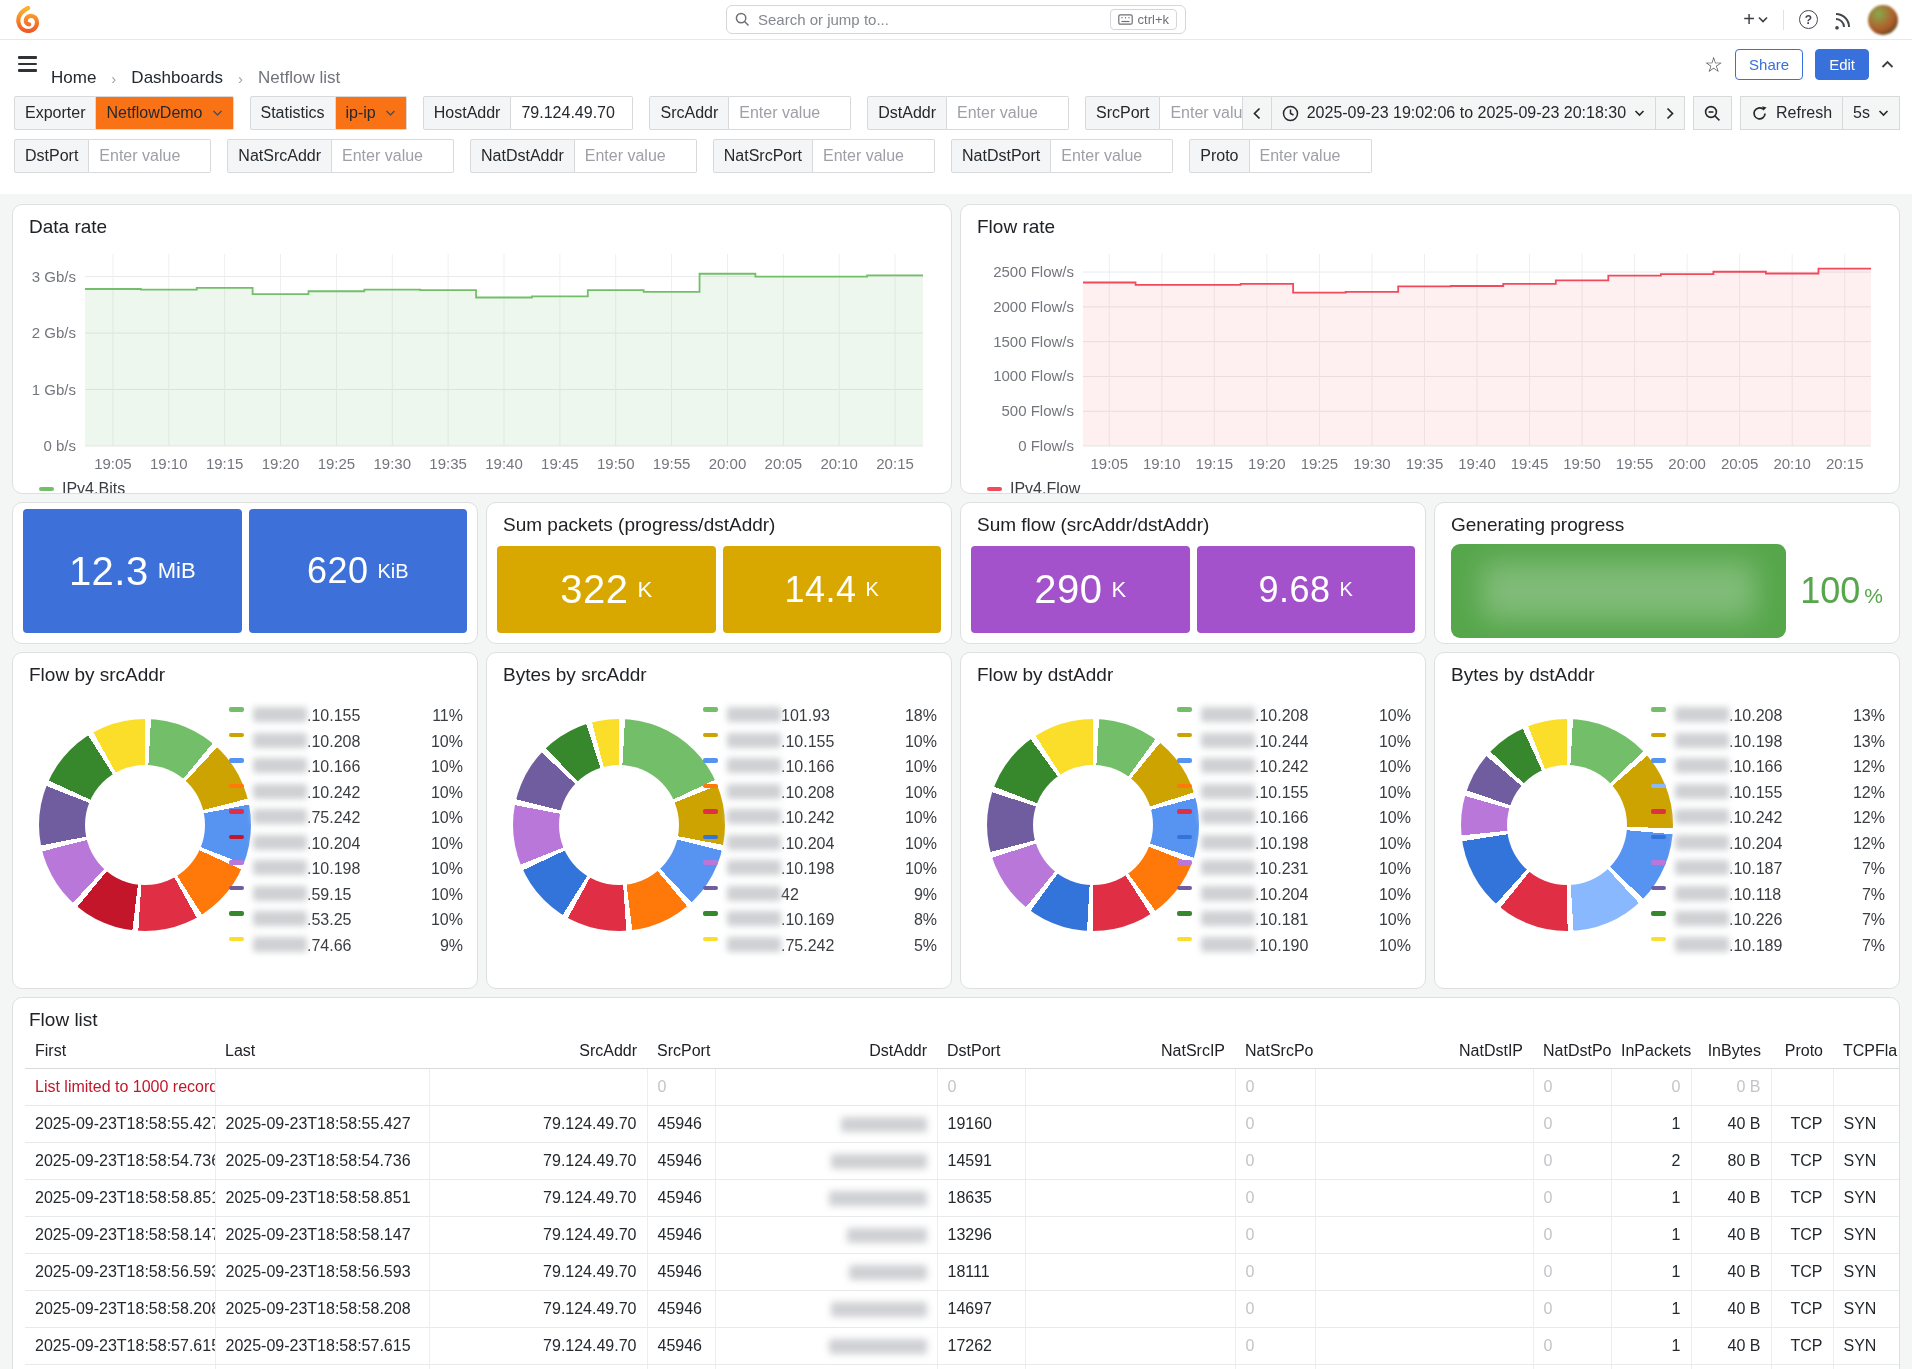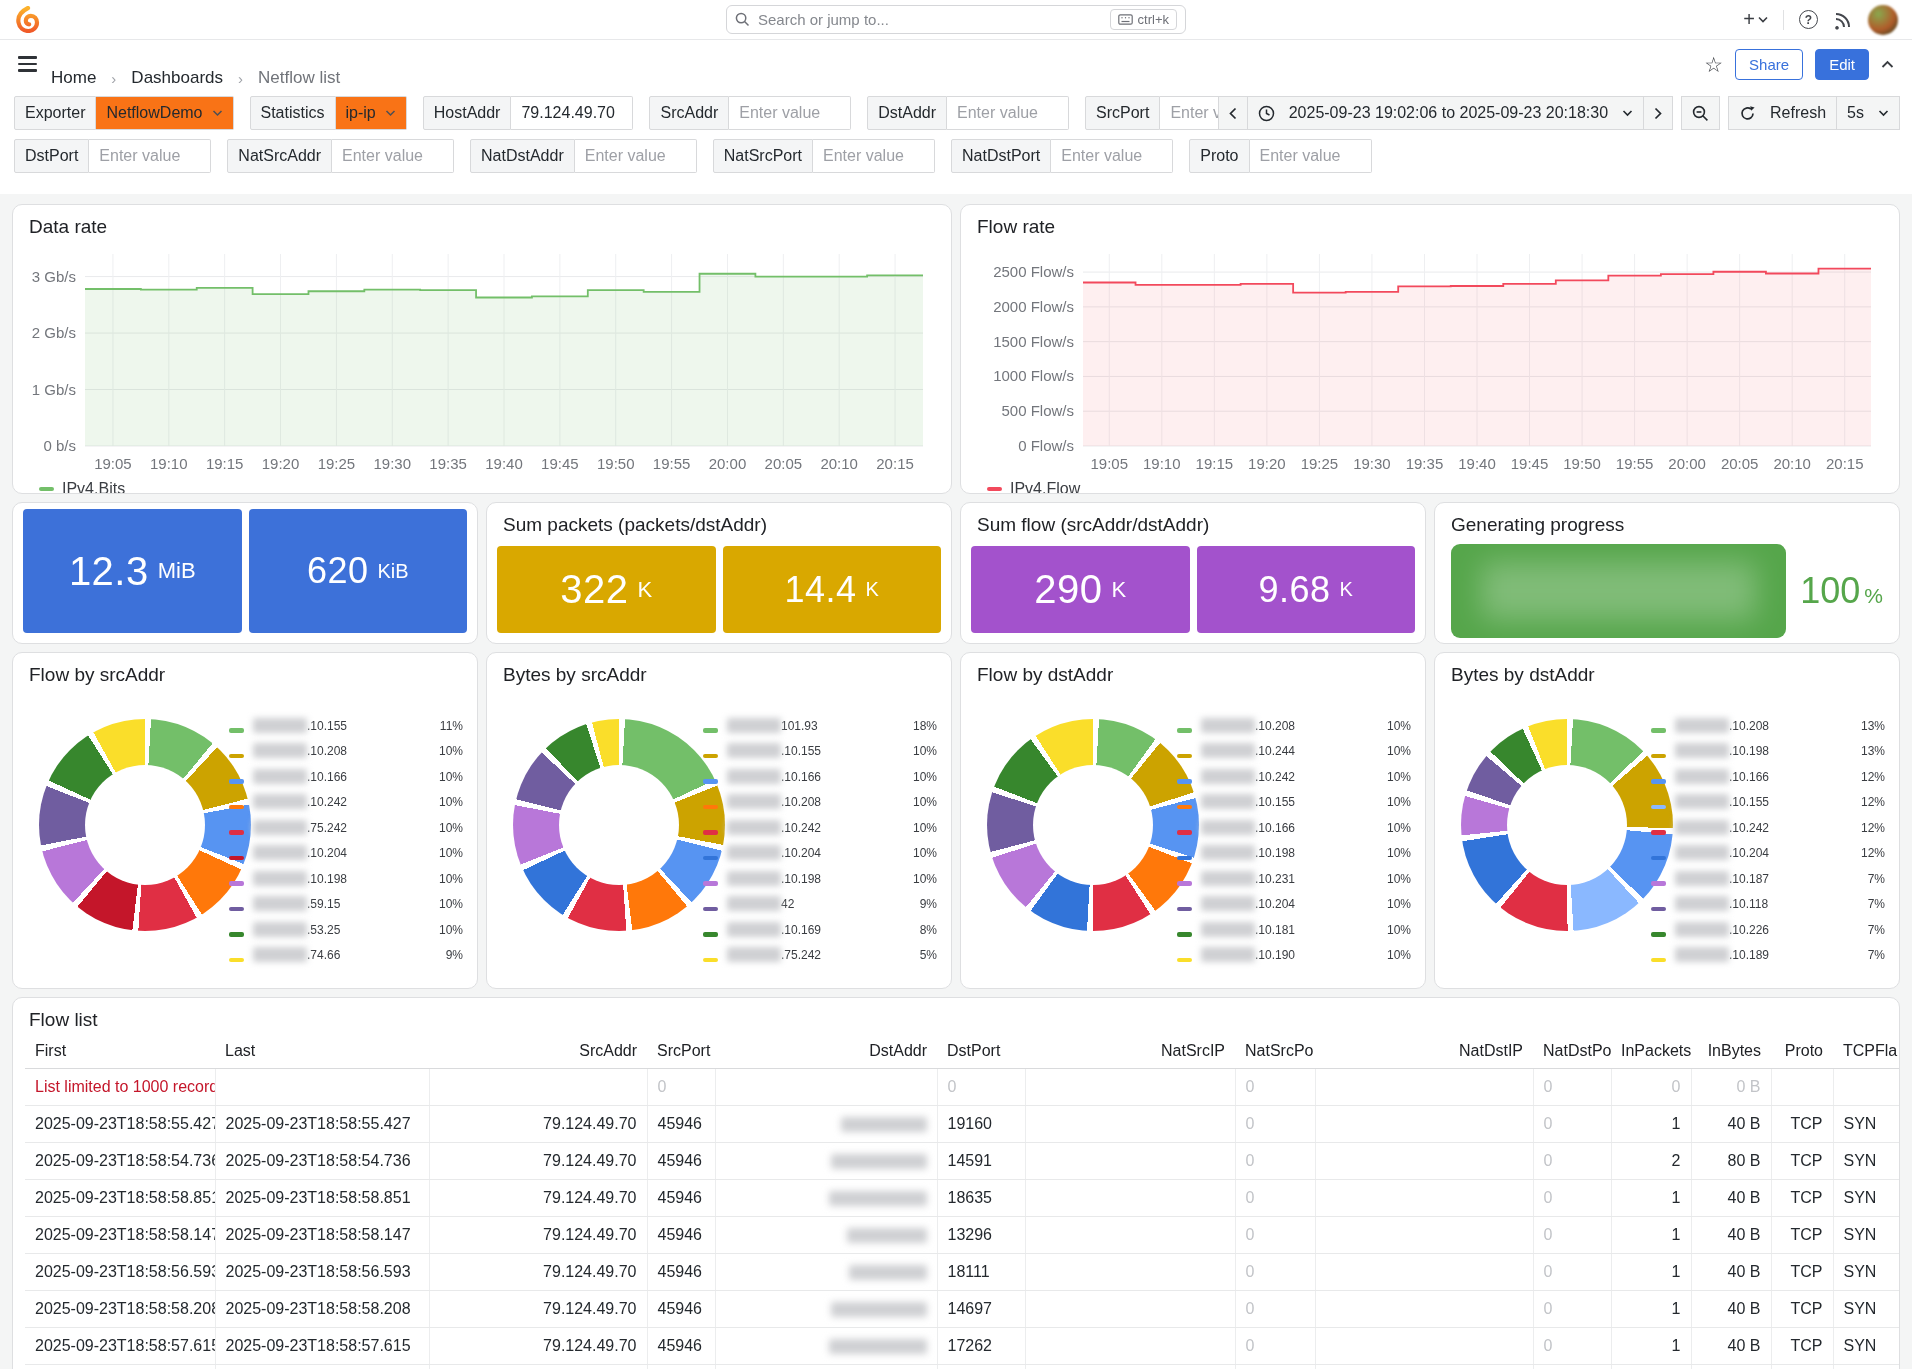--- a/index.html
+++ b/index.html
@@ -35,21 +35,21 @@
   
   .submenu { background:#fff; padding:8px 12px 12px 14px; position:relative; }
   .filterrow { display:flex; gap:16px; margin-bottom:9px; }
   .filterrow:last-child { margin-bottom:0; }
   .pill { display:flex; height:34px; }
   .pill-label { background:#F4F5F6; border:1px solid #D8D9DB; display:flex; align-items:center; padding:0 10px; font-size:16px; color:#24292E; border-radius:2px 0 0 2px; white-space:nowrap; }
   .pill-value { background:#f97316; border:1px solid #D8D9DB; border-left:none; display:flex; align-items:center; gap:9px; padding:0 10px; font-size:16px; border-radius:0 2px 2px 0; }
   .pill-input { background:#fff; border:1px solid #D8D9DB; border-left:none; padding:0 10px; font-size:16px; width:122px; border-radius:0 2px 2px 0; font-family:"Liberation Sans",sans-serif; color:#24292E; }
   .pill-input::placeholder { color:#9EA0A6; }
   .timebar { position:absolute; right:12px; top:8px; display:flex; align-items:center; }
-  .tbtn { height:34px; background:#F4F5F5; border:1px solid #D8D9DB; display:flex; align-items:center; gap:14px; padding:0 10px; font-size:16px; color:#24292E; }
+  .tbtn { height:34px; background:#F4F5F5; border:1px solid #D8D9DB; display:flex; align-items:center; gap:8px; padding:0 10px; font-size:16px; color:#24292E; }
   .tbtn + .tbtn { border-left:none; }
   .tgroup { display:flex; margin-left:8px; }
 
   
   .dash { padding:10px 12px 0; }
   .row { display:flex; gap:8px; margin-bottom:8px; }
   .panel { background:#fff; border:1px solid #DEDFE1; border-radius:10px; overflow:hidden; }
   .ptitle { font-size:19px; font-weight:500; color:#202226; padding:11px 16px 4px; white-space:nowrap; }
   .chart-panel { flex:1; height:290px; }
   .chart-legend { display:flex; align-items:center; gap:8px; margin:0 0 0 26px; font-size:16px; color:#3A3D42; }
@@ -69,21 +69,21 @@
   .progress-bar .haze { position:absolute; inset:18px 30px; background:rgba(255,255,255,0.25); filter:blur(14px); border-radius:8px; }
   .progress-val { color:#56A64B; display:flex; align-items:baseline; margin-left:auto; }
   .progress-val .num { font-size:36px; font-weight:500; }
   .progress-val .unit { font-size:21px; margin-left:4px; }
 
   
   .pie-panel { flex:1; height:337px; position:relative; }
   .donut { position:absolute; left:26px; top:66px; width:212px; height:212px; border-radius:50%; }
   .donut .hole { position:absolute; left:50%; top:50%; width:120px; height:120px; margin:-60px 0 0 -60px; background:#fff; border-radius:50%; }
   .pie-legend { position:absolute; right:14px; top:54px; width:234px; }
-  .plrow { display:flex; align-items:flex-end; height:25.5px; font-size:12px; color:#3A3D42; }
+  .plrow { display:flex; align-items:flex-start; height:25.5px; font-size:16px; color:#3A3D42; }
   .plrow .dash-swatch { margin-right:9px; flex:none; }
   .redact { display:inline-block; width:54px; height:15px; background:#CFD0D3; border-radius:2px; filter:blur(3px); flex:none; }
   .plrow .sfx { white-space:nowrap; }
   .plrow .pct { margin-left:auto; color:#3A3D42; }
 
   
   .table-panel { height:386px; }
   .ftable { width:1874px; margin-left:12px; border-collapse:collapse; table-layout:fixed; font-size:16px; }
   .ftable th { font-weight:400; color:#202226; height:33px; padding:0 10px; border-bottom:1px solid #D9DADC; white-space:nowrap; overflow:hidden; }
   .ftable td { height:37px; padding:0 10px; border-bottom:1px solid #E8E9EA; border-right:1px solid #ECEDEE; white-space:nowrap; overflow:hidden; }
@@ -399,21 +399,21 @@
             <span class="num">12.3</span>
             <span class="unit">MiB</span>
           </div>
           <div class="stat-bar small" style="background:#3D71D9">
             <span class="num">620</span>
             <span class="unit">KiB</span>
           </div>
         </div>
       </div>
       <div class="panel stat-panel">
-        <div class="ptitle">Sum packets (packets/dstAddr)</div>
+        <div class="ptitle">Sum packets (progress/dstAddr)</div>
         <div class="stat-bars">
           <div class="stat-bar " style="background:#D9A800">
             <span class="num">322</span>
             <span class="unit">K</span>
           </div>
           <div class="stat-bar small" style="background:#D9A800">
             <span class="num">14.4</span>
             <span class="unit">K</span>
           </div>
         </div>

